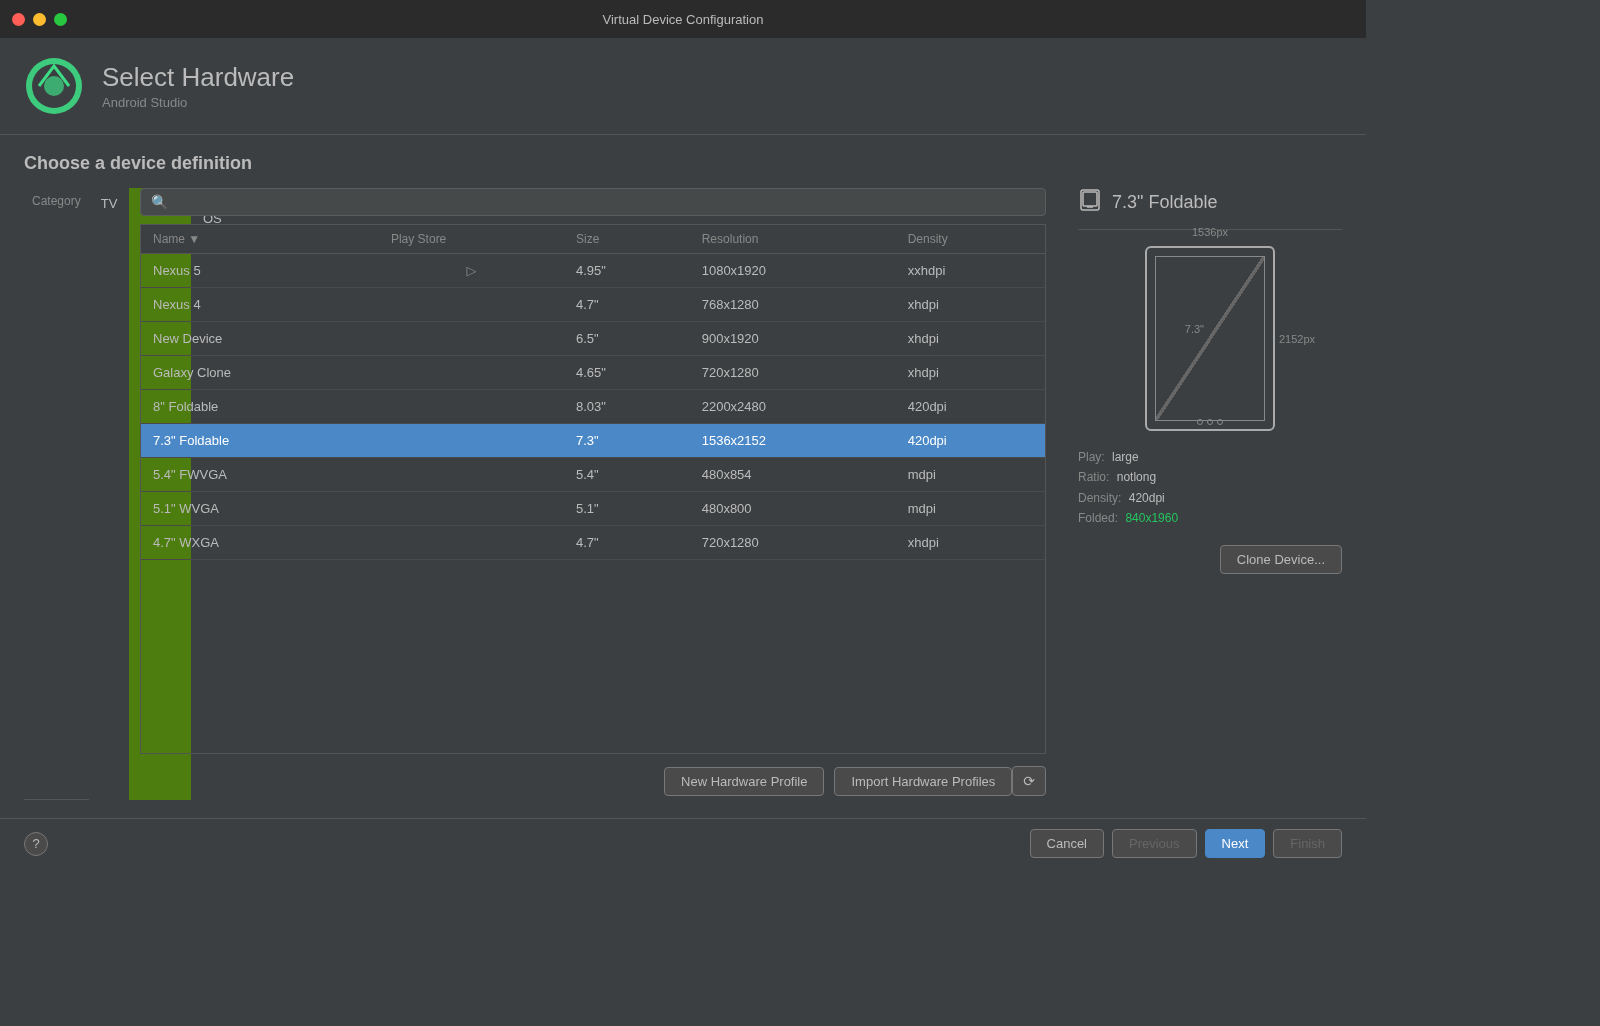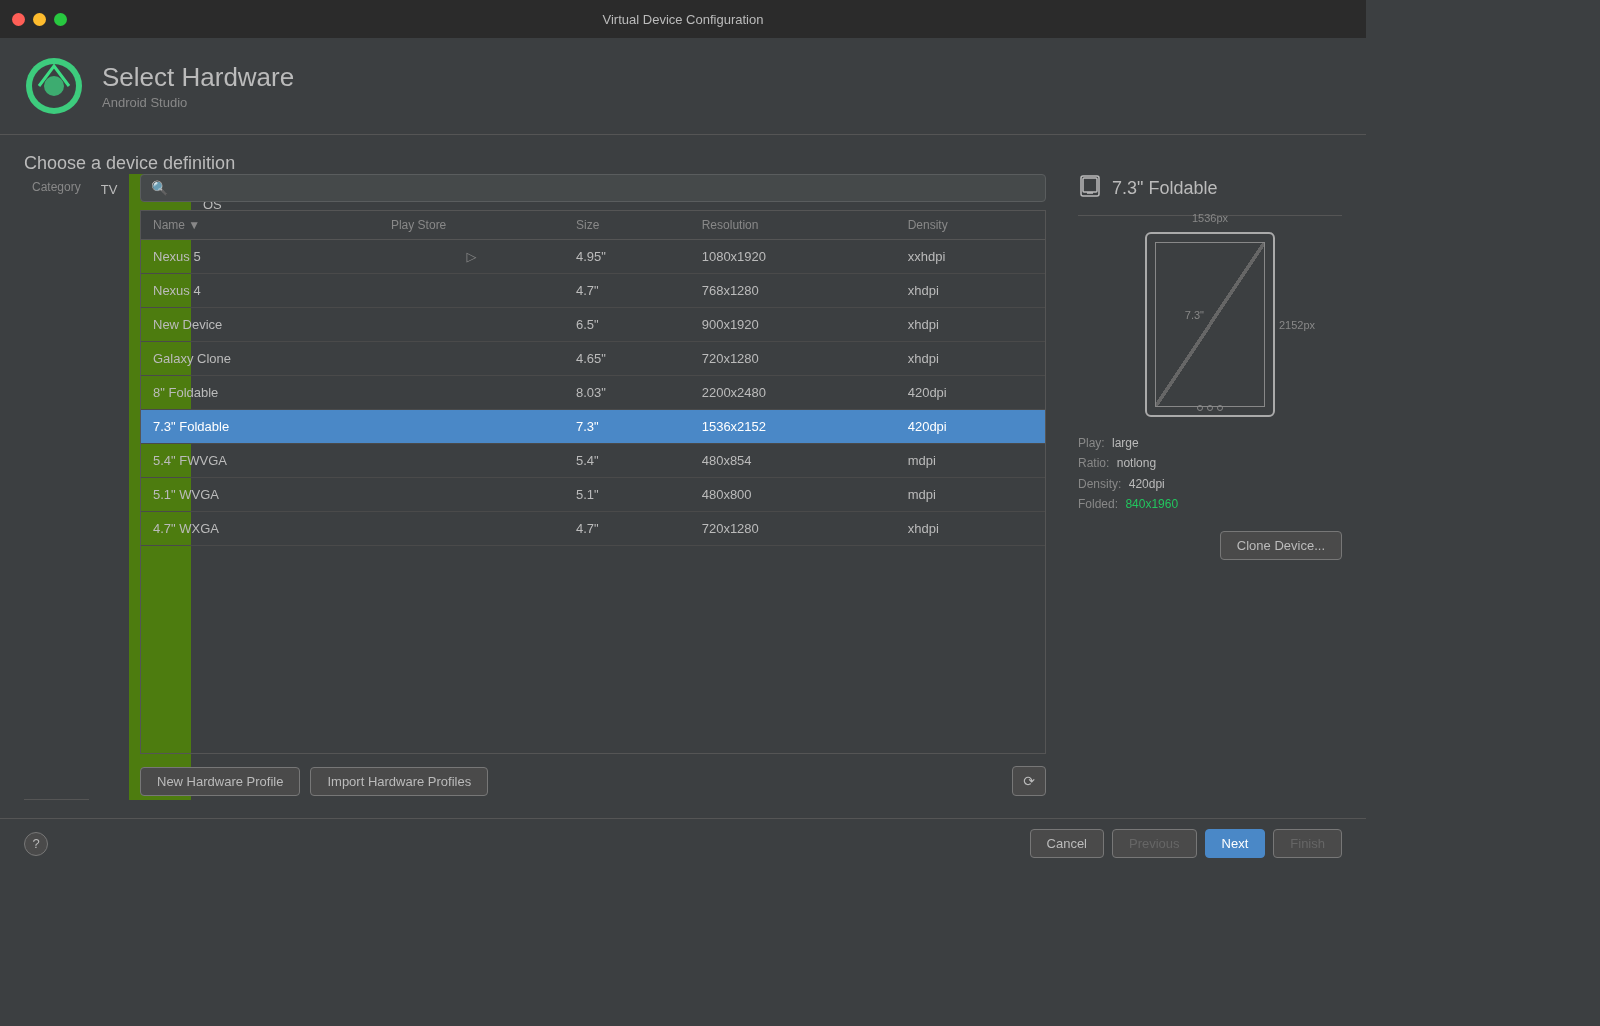--- a/index.html
+++ b/index.html
@@ -81,22 +81,23 @@
     .content {
       display: flex;
       flex-direction: column;
       flex: 1;
       padding: 18px 24px;
       overflow: hidden;
     }
 
     .choose-title {
       font-size: 18px;
-      font-weight: 400;
-      color: #bbbbbb;
+      font-weight: 700;
+      color: #bbbbbb;
+      margin-bottom: 14px;
     }
 
     .device-area {
       display: flex;
       flex: 1;
       gap: 16px;
       overflow: hidden;
     }
 
     
@@ -306,21 +307,21 @@
       line-height: 1.7;
     }
     .device-specs span {
       color: #888;
     }
 
     
     .bottom-bar {
       display: flex;
       align-items: center;
-      justify-content: space-between;
+      justify-content: flex-end;
       padding: 12px 0 4px 0;
     }
     .bottom-left {
       display: flex;
       gap: 10px;
       align-items: center;
     }
     .bottom-right {
       display: flex;
       align-items: center;

